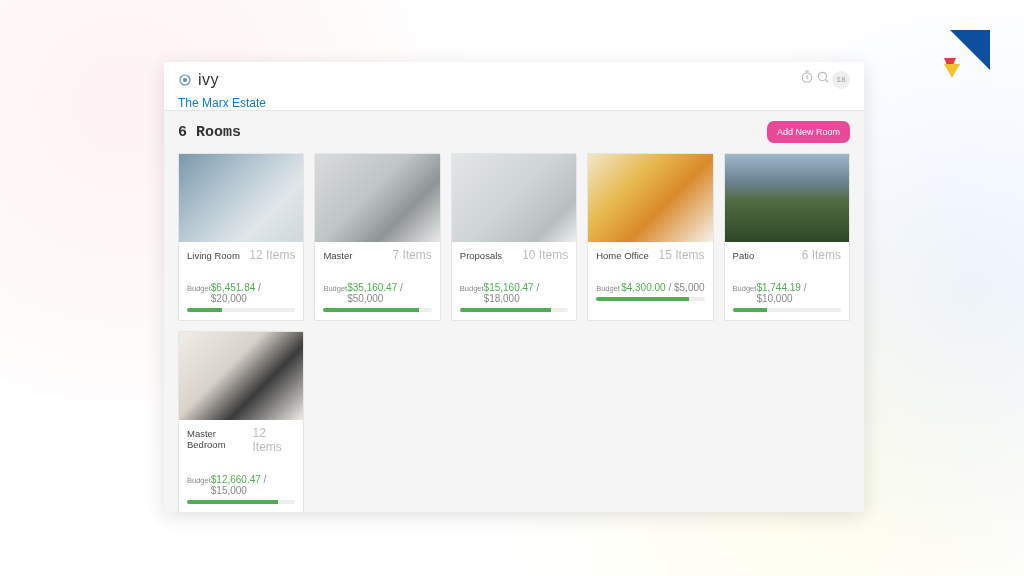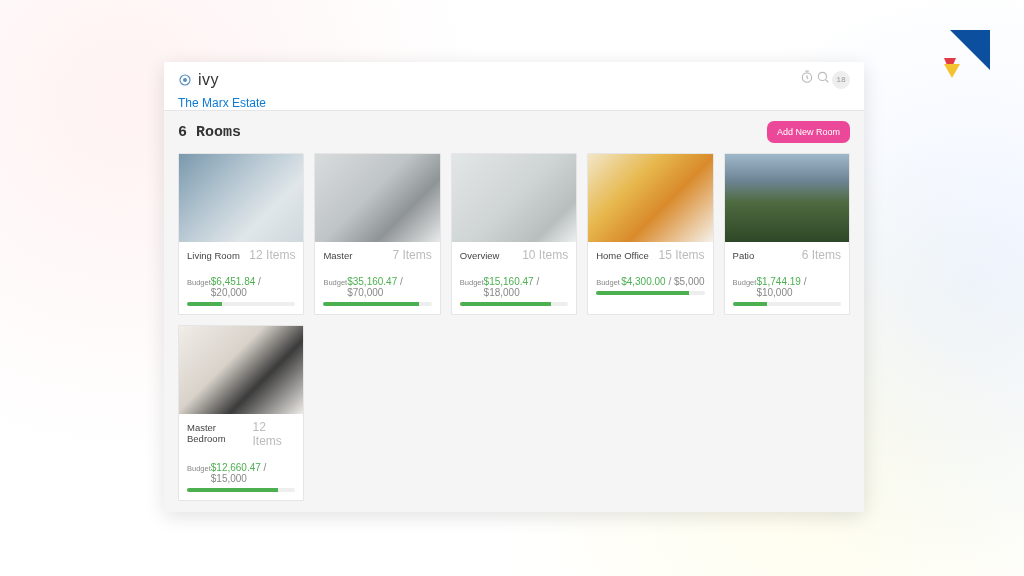--- a/index.html
+++ b/index.html
@@ -84,21 +84,21 @@
   }
   .card-img {
     height: 88px;
     background-size: cover;
     background-position: center;
   }
   .card-body { padding: 6px 8px 8px 8px; }
   .card-title-row { display: flex; justify-content: space-between; align-items: baseline; }
   .room-name { font-size: 9.5px; color: #444; }
   .item-count { font-size: 12px; color: #bbb; }
-  .budget-row { display: flex; justify-content: space-between; align-items: baseline; margin-top: 14px; }
+  .budget-row { display: flex; justify-content: space-between; align-items: baseline; margin-top: 20px; }
   .budget-label { font-size: 7.5px; color: #888; }
   .budget-vals { font-size: 10px; }
   .spent { color: #4caf50; }
   .total { color: #888; }
   .bar {
     height: 4px; background: #eee; margin-top: 4px; border-radius: 2px; overflow: hidden;
   }
   .bar-fill { height: 100%; background: #4caf50; }
   
   .img-living { background: linear-gradient(135deg,#7a99ad 0%,#b7c8d3 40%,#e0e6e9 70%,#cfd8dd 100%); }
@@ -176,32 +176,32 @@
         </div>
         <div class="card">
           <div class="card-img img-kitchen"></div>
           <div class="card-body">
             <div class="card-title-row">
               <div class="room-name">Master</div>
               <div class="item-count">7 Items</div>
             </div>
             <div class="budget-row">
               <div class="budget-label">Budget</div>
-              <div class="budget-vals"><span class="spent">$35,160.47</span><span class="total"> / </span><span class="total">$70,000</span></div>
+              <div class="budget-vals"><span class="spent">$35,160.47</span><span class="total"> / </span><span class="total">$50,000</span></div>
             </div>
             <div class="bar">
               <div class="bar-fill" style="width: 88%;"></div>
             </div>
           </div>
         </div>
         <div class="card">
           <div class="card-img img-bathroom"></div>
           <div class="card-body">
             <div class="card-title-row">
-              <div class="room-name">Overview</div>
+              <div class="room-name">Proposals</div>
               <div class="item-count">10 Items</div>
             </div>
             <div class="budget-row">
               <div class="budget-label">Budget</div>
               <div class="budget-vals"><span class="spent">$15,160.47</span><span class="total"> / </span><span class="total">$18,000</span></div>
             </div>
             <div class="bar">
               <div class="bar-fill" style="width: 84%;"></div>
             </div>
           </div>

